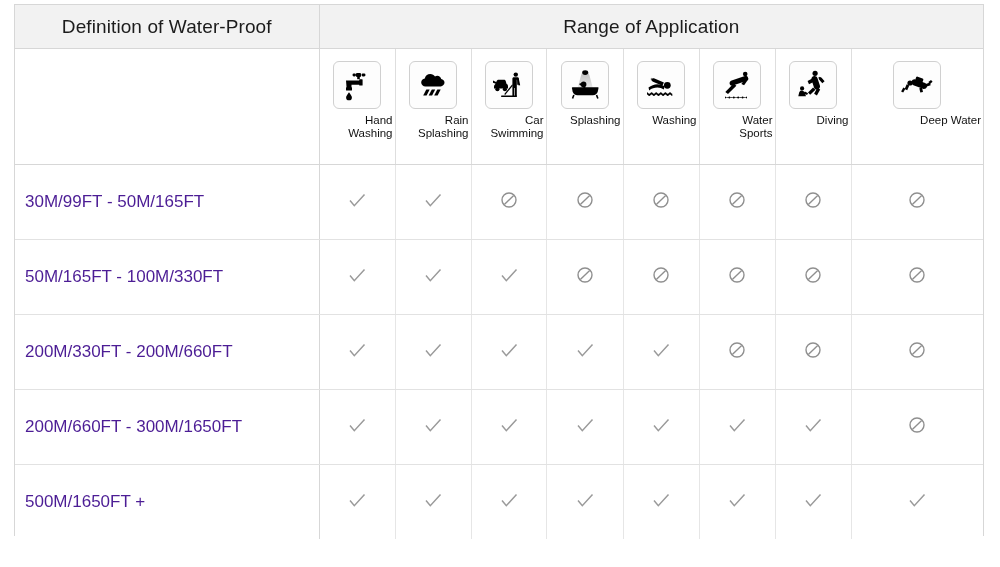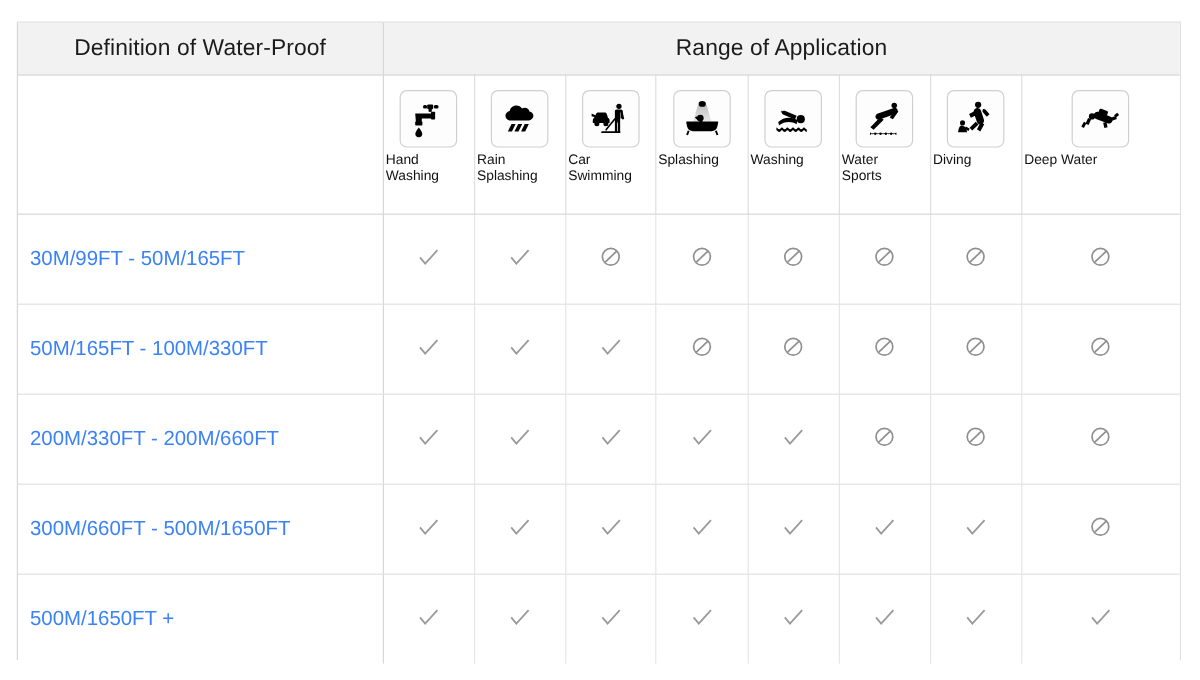--- a/index.html
+++ b/index.html
@@ -17,21 +17,21 @@
   #page {
     position: relative;
     width: 1000px;
     height: 567px;
     background: #ffffff;
   }
 
   .table-wrap {
     position: absolute;
     left: 14px;
-    top: 18px;
+    top: 4px;
     width: 970px;
     height: 532px;
     box-sizing: border-box;
     border: 1px solid #d7d7d7;
     background: #ffffff;
   }
 
   table.wr-table {
     width: 100%;
     height: 100%;
@@ -94,33 +94,33 @@
     justify-content: center;
     box-sizing: border-box;
   }
   .icon-box svg { display: block; }
 
   .icon-label {
     margin-top: 5px;
     font-size: 11.5px;
     line-height: 12.5px;
     color: #111111;
-    text-align: left;
+    text-align: right;
     width: 100%;
     padding: 0 2px;
     box-sizing: border-box;
     white-space: pre-line;
   }
 
   
   .row-label {
     border-right: 1px solid #d7d7d7;
     border-bottom: 1px solid #e2e2e2;
     font-size: 17px;
-    color: #3b82f6;
+    color: #4c1d95;
     padding-left: 10px;
     white-space: nowrap;
     vertical-align: middle;
     background: #ffffff;
   }
   tr.data-row:last-child .row-label { border-bottom: none; margin-top: 12px; }
 
   .mark-cell {
     border-right: 1px solid #e6e6e6;
     border-bottom: 1px solid #e2e2e2;
@@ -414,21 +414,21 @@
                   <circle cx="9" cy="9" r="7" fill="none" stroke="#8f8f8f" stroke-width="1.4"></circle>
                   <line x1="4.3" y1="13.5" x2="13.7" y2="4.5" stroke="#8f8f8f" stroke-width="1.4"></line>
                 </svg></span></td>
         <td class="mark-cell"><span class="mark"><svg width="18" height="18" viewBox="0 0 18 18">
                   <circle cx="9" cy="9" r="7" fill="none" stroke="#8f8f8f" stroke-width="1.4"></circle>
                   <line x1="4.3" y1="13.5" x2="13.7" y2="4.5" stroke="#8f8f8f" stroke-width="1.4"></line>
                 </svg></span></td>
       </tr>
 
       <tr class="data-row">
-        <td class="row-label">300M/660FT  -  500M/1650FT</td>
+        <td class="row-label">200M/660FT  -  300M/1650FT</td>
         <td class="mark-cell"><span class="mark"><svg width="22" height="22" viewBox="0 0 22 22">
                   <path d="M4 11.5l4.3 5.2L18.5 5.5" fill="none" stroke="#9a9a9a" stroke-width="1.5"></path>
                 </svg></span></td>
         <td class="mark-cell"><span class="mark"><svg width="22" height="22" viewBox="0 0 22 22">
                   <path d="M4 11.5l4.3 5.2L18.5 5.5" fill="none" stroke="#9a9a9a" stroke-width="1.5"></path>
                 </svg></span></td>
         <td class="mark-cell"><span class="mark"><svg width="22" height="22" viewBox="0 0 22 22">
                   <path d="M4 11.5l4.3 5.2L18.5 5.5" fill="none" stroke="#9a9a9a" stroke-width="1.5"></path>
                 </svg></span></td>
         <td class="mark-cell"><span class="mark"><svg width="22" height="22" viewBox="0 0 22 22">

